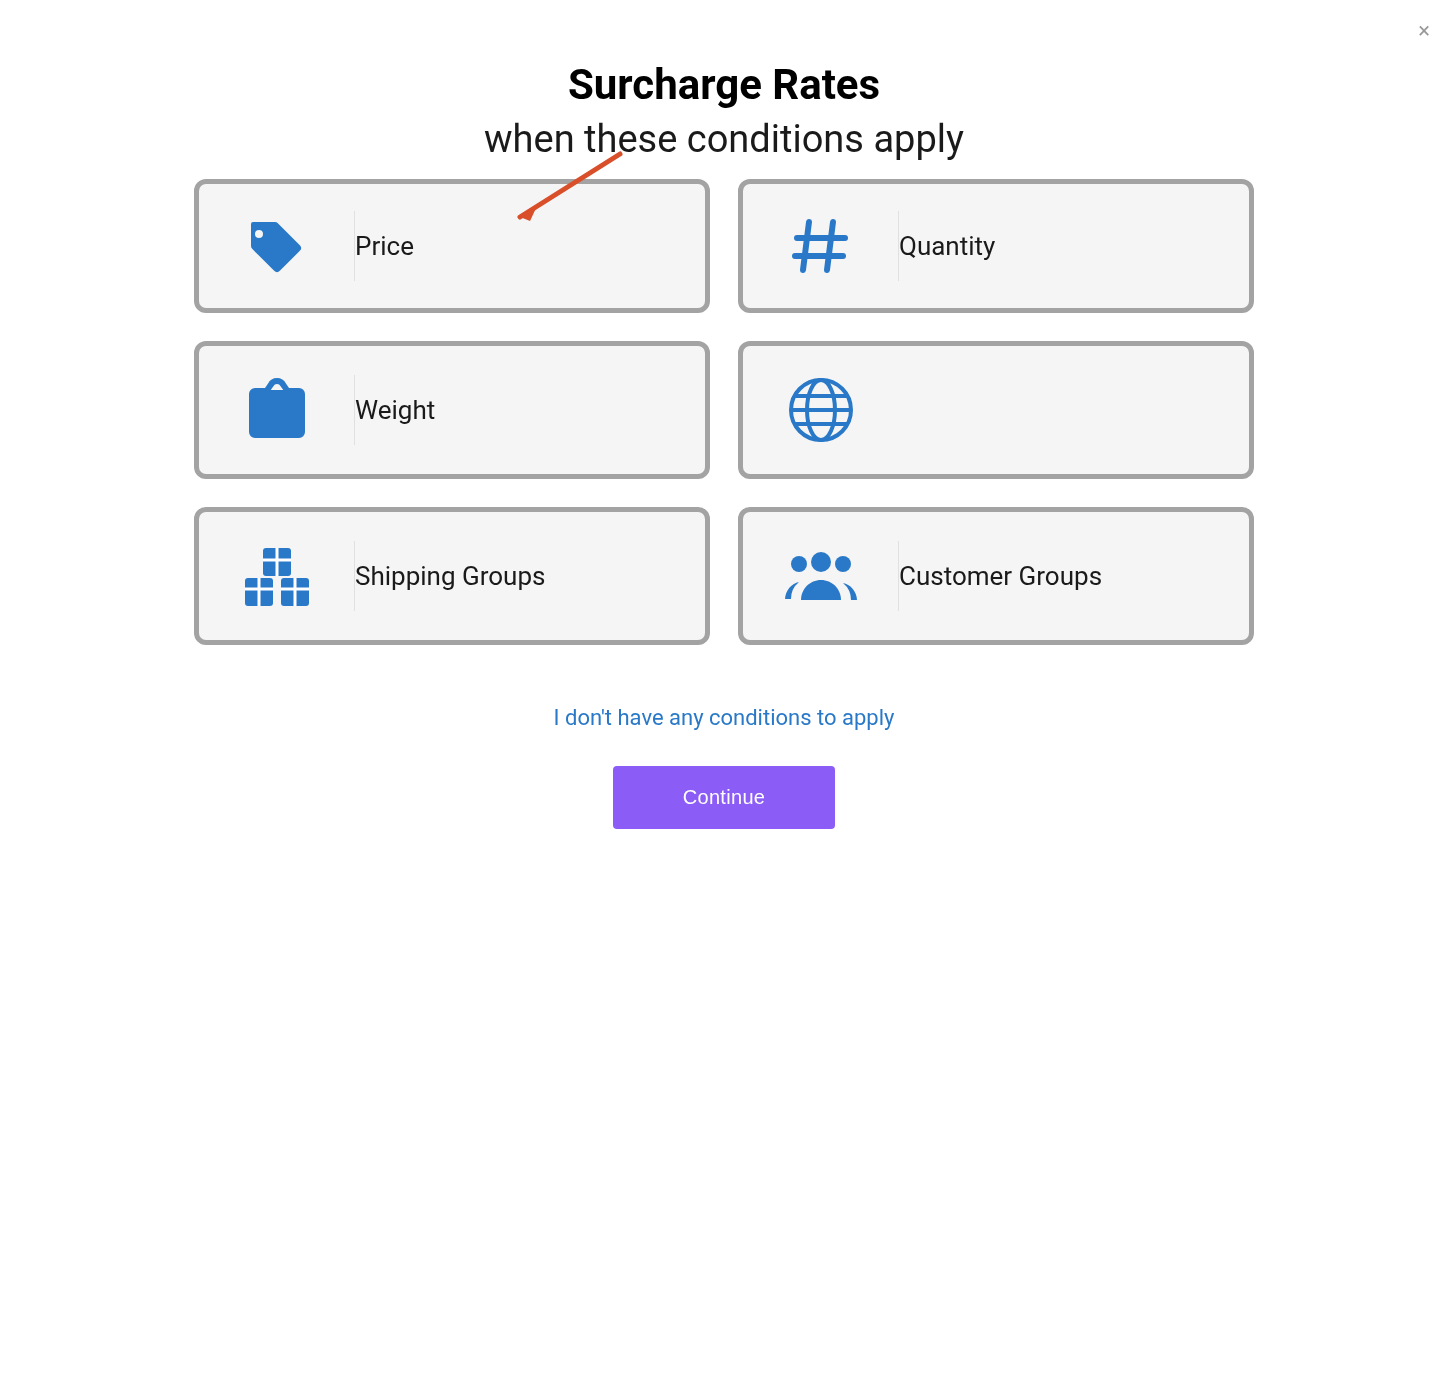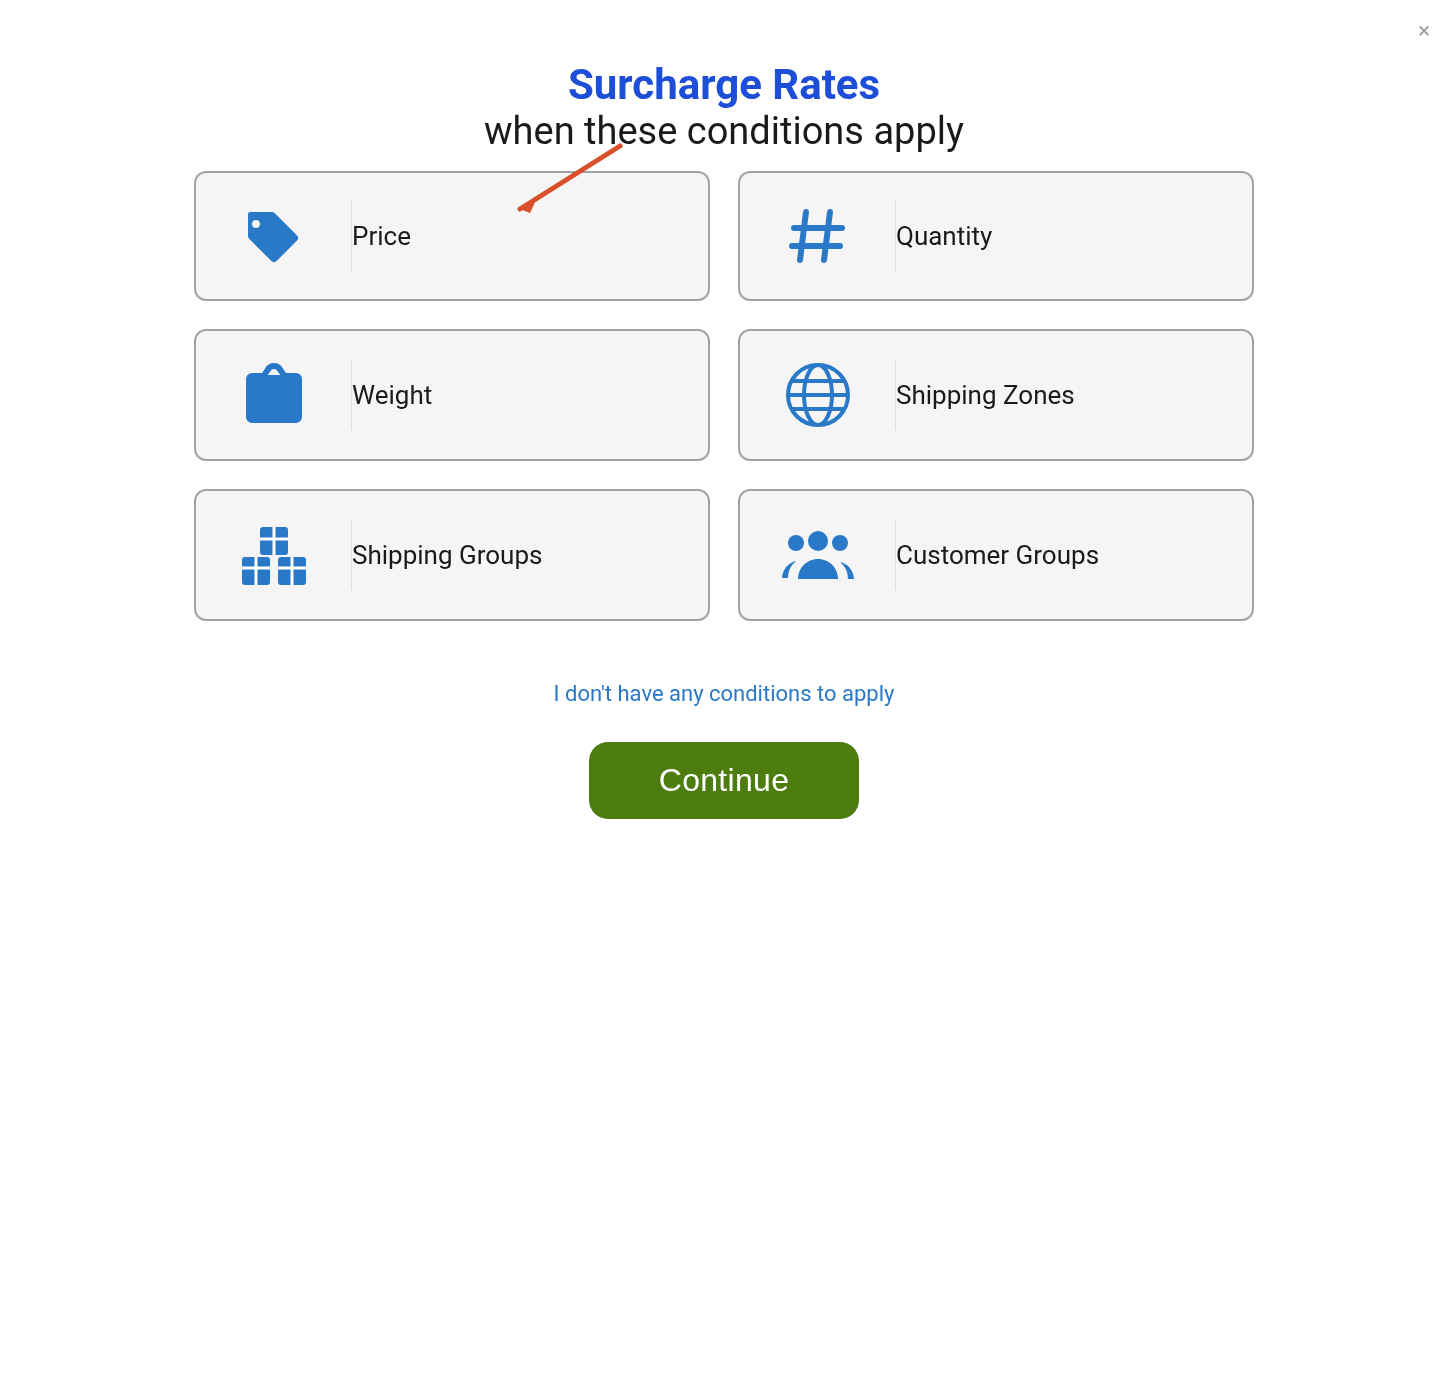--- a/index.html
+++ b/index.html
@@ -31,23 +31,23 @@
       top: 18px;
       right: 18px;
       cursor: pointer;
       color: #999;
       font-size: 22px;
     }
 
     .page-title {
       font-size: 42px;
       font-weight: 700;
-      color: #1d4ed8;
+      color: #000000;
       text-align: center;
-      margin-bottom: 0;
+      margin-bottom: 8px;
     }
 
     .page-subtitle {
       font-size: 38px;
       font-weight: 400;
       color: #1a1a1a;
       text-align: left;
       margin-bottom: 18px;
     }
 
@@ -65,21 +65,21 @@
       width: 100%;
       max-width: 1060px;
       margin-bottom: 60px;
     }
 
     .card {
       display: flex;
       flex-direction: row;
       align-items: center;
       background: #f5f5f5;
-      border: 2px solid #a3a3a3;
+      border: 5px solid #a3a3a3;
       border-radius: 12px;
       cursor: pointer;
       overflow: hidden;
       transition: background 0.15s;
       min-height: 130px;
     }
 
     .card-icon-area {
       display: flex;
       align-items: center;
@@ -113,26 +113,26 @@
 
     .no-conditions-link {
       font-size: 22px;
       color: #2979c8;
       text-decoration: none;
       margin-bottom: 36px;
       cursor: pointer;
     }
 
     .continue-button {
-      background: #4d7c0f;
+      background: #8b5cf6;
       color: #ffffff;
       border: none;
-      border-radius: 19px;
+      border-radius: 4px;
       padding: 20px 70px;
-      font-size: 32px;
+      font-size: 20px;
       font-weight: 500;
       cursor: pointer;
       letter-spacing: 0.3px;
     }
   </style>
 </head>
 <body>
 
 <div class="close-icon-wrap">
   <span>×</span>
@@ -189,21 +189,20 @@
       <div class="card-icon-area">
 
         <svg width="68" height="68" viewBox="0 0 68 68" fill="none" stroke="#2979c8" stroke-width="4" xmlns="http://www.w3.org/2000/svg">
           <circle cx="34" cy="34" r="30"></circle>
           <ellipse cx="34" cy="34" rx="14" ry="30"></ellipse>
           <line x1="4" y1="34" x2="64" y2="34"></line>
           <line x1="8" y1="20" x2="60" y2="20"></line>
           <line x1="8" y1="48" x2="60" y2="48"></line>
         </svg>
       </div>
-      <div class="card-label-area">Shipping Zones</div>
     </div>
 
     <div class="card">
       <div class="card-icon-area">
 
         <svg width="72" height="68" viewBox="0 0 72 68" fill="#2979c8" xmlns="http://www.w3.org/2000/svg">
 
           <rect x="4" y="36" width="28" height="28" rx="3"></rect>
           <line x1="18" y1="36" x2="18" y2="64" stroke="white" stroke-width="3"></line>
           <line x1="4" y1="47" x2="32" y2="47" stroke="white" stroke-width="3"></line>

